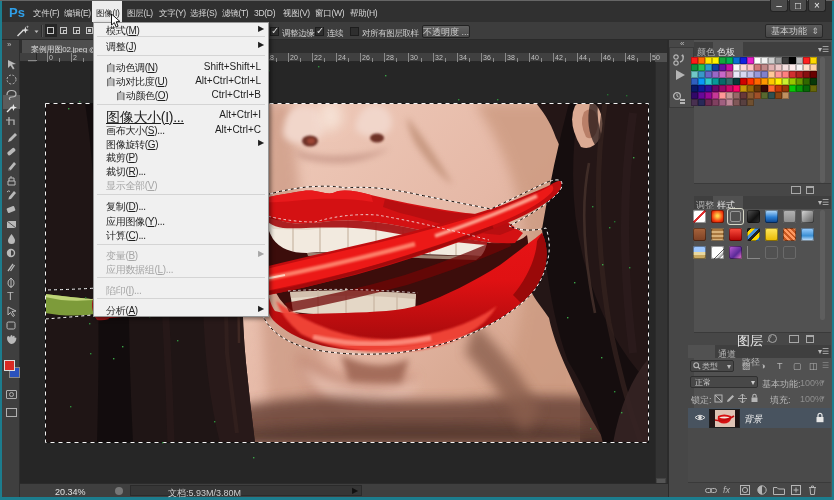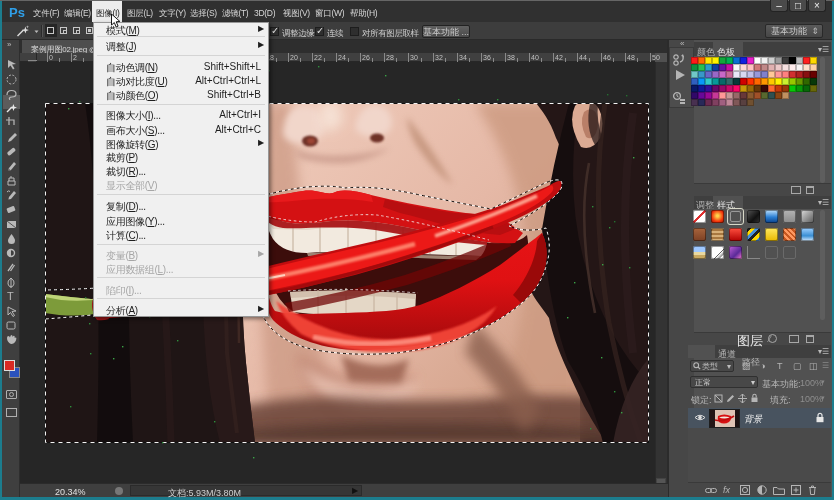--- a/index.html
+++ b/index.html
@@ -51,21 +51,21 @@
 <div class="ab" style="left:86px;top:27px;width:7px;height:7px;border:1px solid #c8c8c8;"></div>
 <div class="ab" style="left:88px;top:29px;width:3px;height:3px;background:#c8c8c8;"></div>
 <div class="ab" style="left:270px;top:27px;width:9px;height:9px;background:#2e2e2e;border:1px solid #1d1d1d;"></div>
 <div class="ab" style="left:271px;top:25px;color:#ddd;font-size:10px;">✓</div>
 <div class="ab" style="left:282px;top:28px;font-size:8.5px;letter-spacing:-0.4px;color:#ccc;white-space:nowrap;">调整边缘</div>
 <div class="ab" style="left:315px;top:27px;width:9px;height:9px;background:#2e2e2e;border:1px solid #1d1d1d;"></div>
 <div class="ab" style="left:316px;top:25px;color:#ddd;font-size:10px;">✓</div>
 <div class="ab" style="left:327px;top:28px;font-size:8.5px;letter-spacing:-0.4px;color:#ccc;white-space:nowrap;">连续</div>
 <div class="ab" style="left:350px;top:27px;width:9px;height:9px;background:#2e2e2e;border:1px solid #1d1d1d;"></div>
 <div class="ab" style="left:362px;top:28px;font-size:8.5px;letter-spacing:-0.4px;color:#ccc;white-space:nowrap;">对所有图层取样</div>
-<div class="ab" style="left:422px;top:25px;width:48px;height:13px;background:linear-gradient(#616161,#4b4b4b);border:1px solid #222;border-radius:2px;color:#ccc;font-size:9px;text-align:center;line-height:12px;">基本功能 ...</div>
+<div class="ab" style="left:422px;top:25px;width:48px;height:13px;background:linear-gradient(#616161,#4b4b4b);border:1px solid #222;border-radius:2px;color:#ccc;font-size:9px;text-align:center;line-height:12px;">不透明度 ...</div>
 <div class="ab" style="left:765px;top:24px;width:58px;height:14px;background:linear-gradient(#5a5a5a,#474747);border:1px solid #292929;border-radius:2px;color:#ccc;font-size:9px;line-height:13px;padding-left:5px;">基本功能<span style="float:right;margin-right:3px;color:#bbb;">⇕</span></div>
 <div class="ab" style="left:20px;top:40px;width:648px;height:13px;background:#2e2e2e;"></div>
 <div class="ab" style="left:22px;top:40px;width:165px;height:13px;background:#4e4e4e;border-right:1px solid #222;"></div>
 <div class="ab" style="left:31px;top:44px;font-size:8px;letter-spacing:-0.2px;color:#d8d8d8;white-space:nowrap;">案例用图02.jpeg @ 54.3%(RGB/8#) <span style="color:#aaa;">×</span></div>
 <div class="ab" style="left:2px;top:40px;width:18px;height:457px;background:#3f3f3f;border-right:1px solid #2e2e2e;"></div>
 <div class="ab" style="left:7px;top:40px;font-size:8px;color:#bbb;">»</div>
 <div class="ab" style="left:3px;top:95px;width:17px;height:14px;background:#5c5c5c;"></div>
 <svg class="ab" style="left:5px;top:58px;" width="13" height="13" viewBox="0 0 13 13">
       <path d="M3 2 l0 8 l2.5-2.5 l2.5 4 l1.5-1 l-2.5-4 L11 6 z" fill="#b9b9b9"></path>
     </svg>
@@ -708,23 +708,23 @@
 <div class="ab" style="left:97px;top:277px;width:168px;height:1px;background:#d4d4d4;"></div>
 <div class="ab" style="left:97px;top:298px;width:168px;height:1px;background:#d4d4d4;"></div>
 <div class="ab" style="left:106px;top:23.5px;font-size:10px;letter-spacing:-0.3px;color:#1e1e1e;white-space:nowrap;">模式(<span style="text-decoration:underline;">M</span>)</div>
 <div class="ab" style="left:258px;top:23.5px;font-size:8px;color:#1e1e1e;">▶</div>
 <div class="ab" style="left:106px;top:40.0px;font-size:10px;letter-spacing:-0.3px;color:#1e1e1e;white-space:nowrap;">调整(<span style="text-decoration:underline;">J</span>)</div>
 <div class="ab" style="left:258px;top:40.0px;font-size:8px;color:#1e1e1e;">▶</div>
 <div class="ab" style="left:106px;top:60.5px;font-size:10px;letter-spacing:-0.3px;color:#1e1e1e;white-space:nowrap;">自动色调(<span style="text-decoration:underline;">N</span>)</div>
 <div class="ab" style="left:120px;top:60.5px;width:141px;font-size:10px;color:#1e1e1e;text-align:right;">Shift+Shift+L</div>
 <div class="ab" style="left:106px;top:74.5px;font-size:10px;letter-spacing:-0.3px;color:#1e1e1e;white-space:nowrap;">自动对比度(<span style="text-decoration:underline;">U</span>)</div>
 <div class="ab" style="left:120px;top:74.5px;width:141px;font-size:10px;color:#1e1e1e;text-align:right;">Alt+Ctrl+Ctrl+L</div>
-<div class="ab" style="left:106px;top:88.5px;font-size:10px;letter-spacing:-0.3px;color:#1e1e1e;white-space:nowrap;">自动颜色(<span style="text-decoration:underline;">O</span>)</div>
-<div class="ab" style="left:120px;top:88.5px;width:141px;font-size:10px;color:#1e1e1e;text-align:right;">Shift+Ctrl+B</div>
-<div class="ab" style="left:106px;top:109.0px;font-size:10px;letter-spacing:-0.3px;color:#1e1e1e;white-space:nowrap;">图像大小(<span style="text-decoration:underline;">I</span>)...</div>
+<div class="ab" style="left:116px;top:88.5px;font-size:10px;letter-spacing:-0.3px;color:#1e1e1e;white-space:nowrap;">自动颜色(<span style="text-decoration:underline;">O</span>)</div>
+<div class="ab" style="left:120px;top:88.5px;width:141px;font-size:10px;color:#1e1e1e;text-align:right;">Ctrl+Ctrl+B</div>
+<div class="ab" style="left:106px;top:109.0px;font-size:14px;letter-spacing:-0.3px;color:#1e1e1e;white-space:nowrap;text-decoration:underline;">图像大小(<span style="text-decoration:underline;">I</span>)...</div>
 <div class="ab" style="left:120px;top:109.0px;width:141px;font-size:10px;color:#1e1e1e;text-align:right;">Alt+Ctrl+I</div>
 <div class="ab" style="left:106px;top:123.5px;font-size:10px;letter-spacing:-0.3px;color:#1e1e1e;white-space:nowrap;">画布大小(<span style="text-decoration:underline;">S</span>)...</div>
 <div class="ab" style="left:120px;top:123.5px;width:141px;font-size:10px;color:#1e1e1e;text-align:right;">Alt+Ctrl+C</div>
 <div class="ab" style="left:106px;top:138.0px;font-size:10px;letter-spacing:-0.3px;color:#1e1e1e;white-space:nowrap;">图像旋转(<span style="text-decoration:underline;">G</span>)</div>
 <div class="ab" style="left:258px;top:138.0px;font-size:8px;color:#1e1e1e;">▶</div>
 <div class="ab" style="left:106px;top:151.0px;font-size:10px;letter-spacing:-0.3px;color:#1e1e1e;white-space:nowrap;">裁剪(<span style="text-decoration:underline;">P</span>)</div>
 <div class="ab" style="left:106px;top:165.0px;font-size:10px;letter-spacing:-0.3px;color:#1e1e1e;white-space:nowrap;">裁切(<span style="text-decoration:underline;">R</span>)...</div>
 <div class="ab" style="left:106px;top:179.0px;font-size:10px;letter-spacing:-0.3px;color:#a6a6a6;white-space:nowrap;">显示全部(<span style="text-decoration:underline;">V</span>)</div>
 <div class="ab" style="left:106px;top:200.0px;font-size:10px;letter-spacing:-0.3px;color:#1e1e1e;white-space:nowrap;">复制(<span style="text-decoration:underline;">D</span>)...</div>
 <div class="ab" style="left:106px;top:215.0px;font-size:10px;letter-spacing:-0.3px;color:#1e1e1e;white-space:nowrap;">应用图像(<span style="text-decoration:underline;">Y</span>)...</div>

